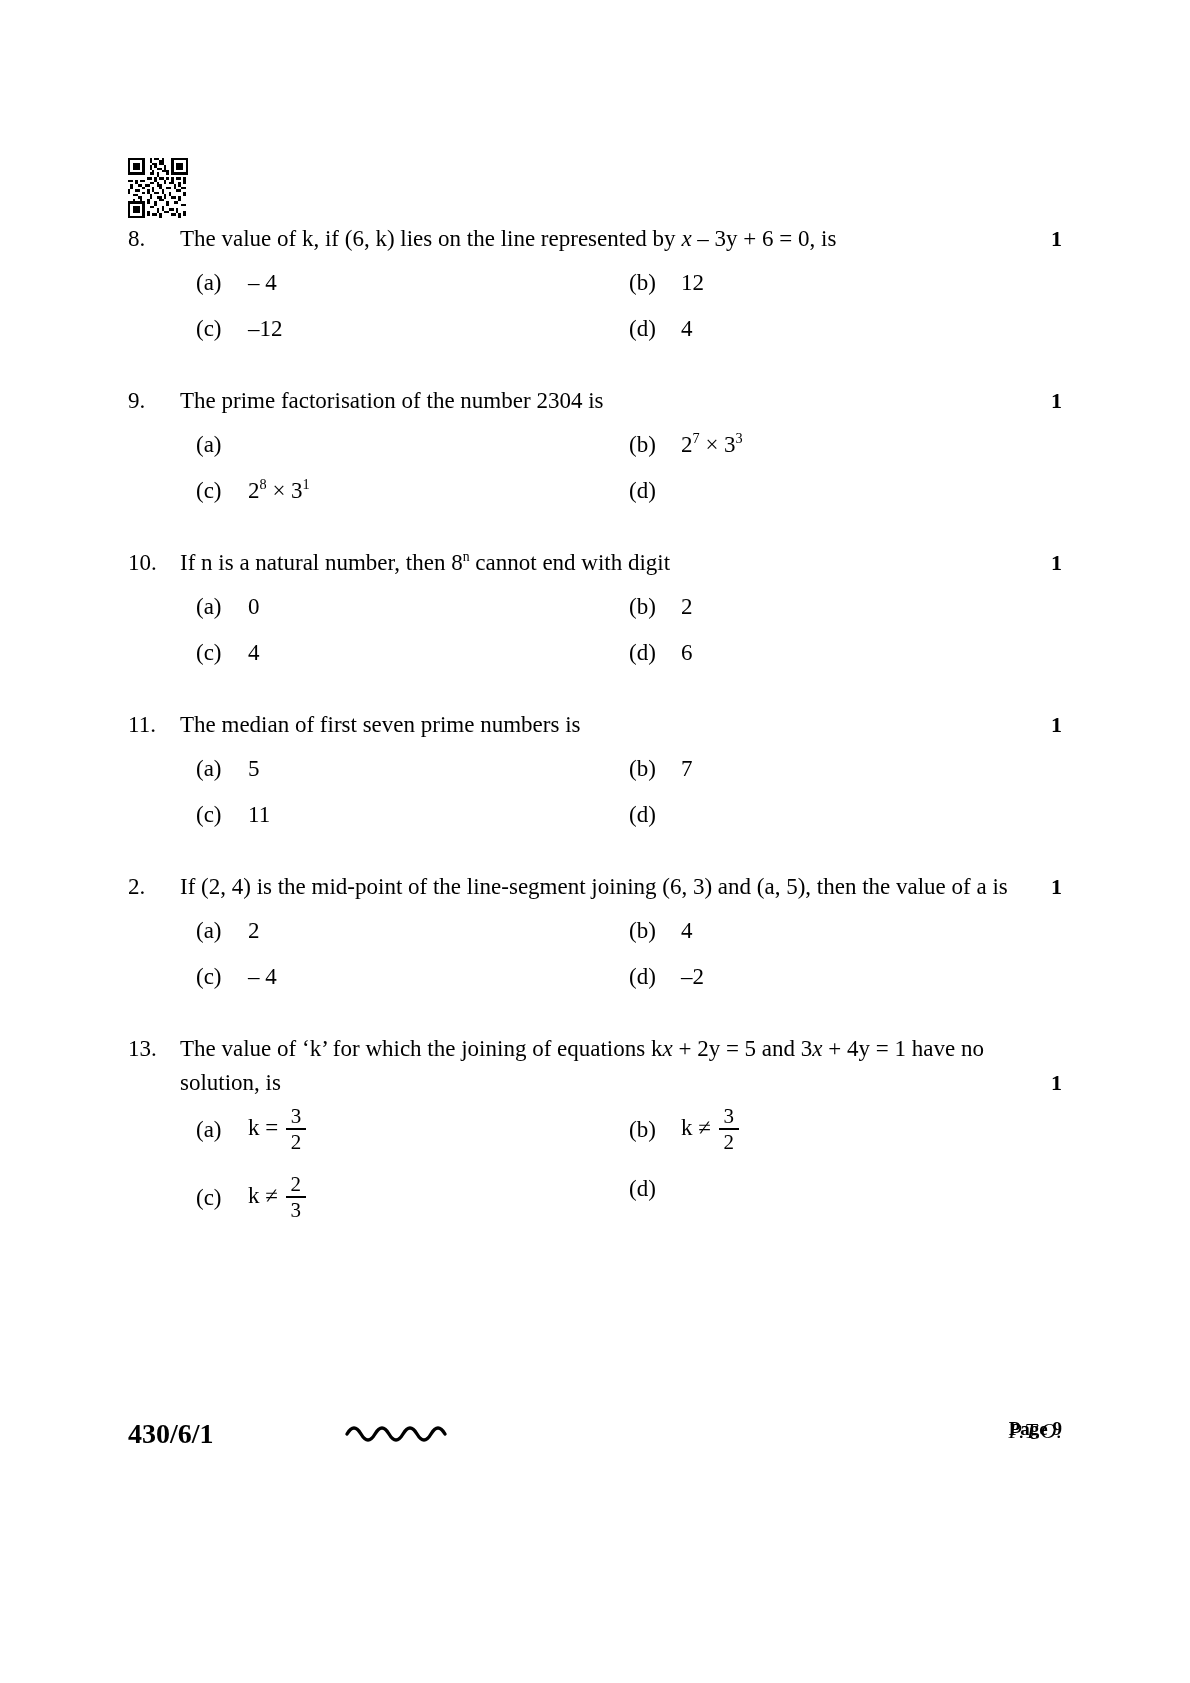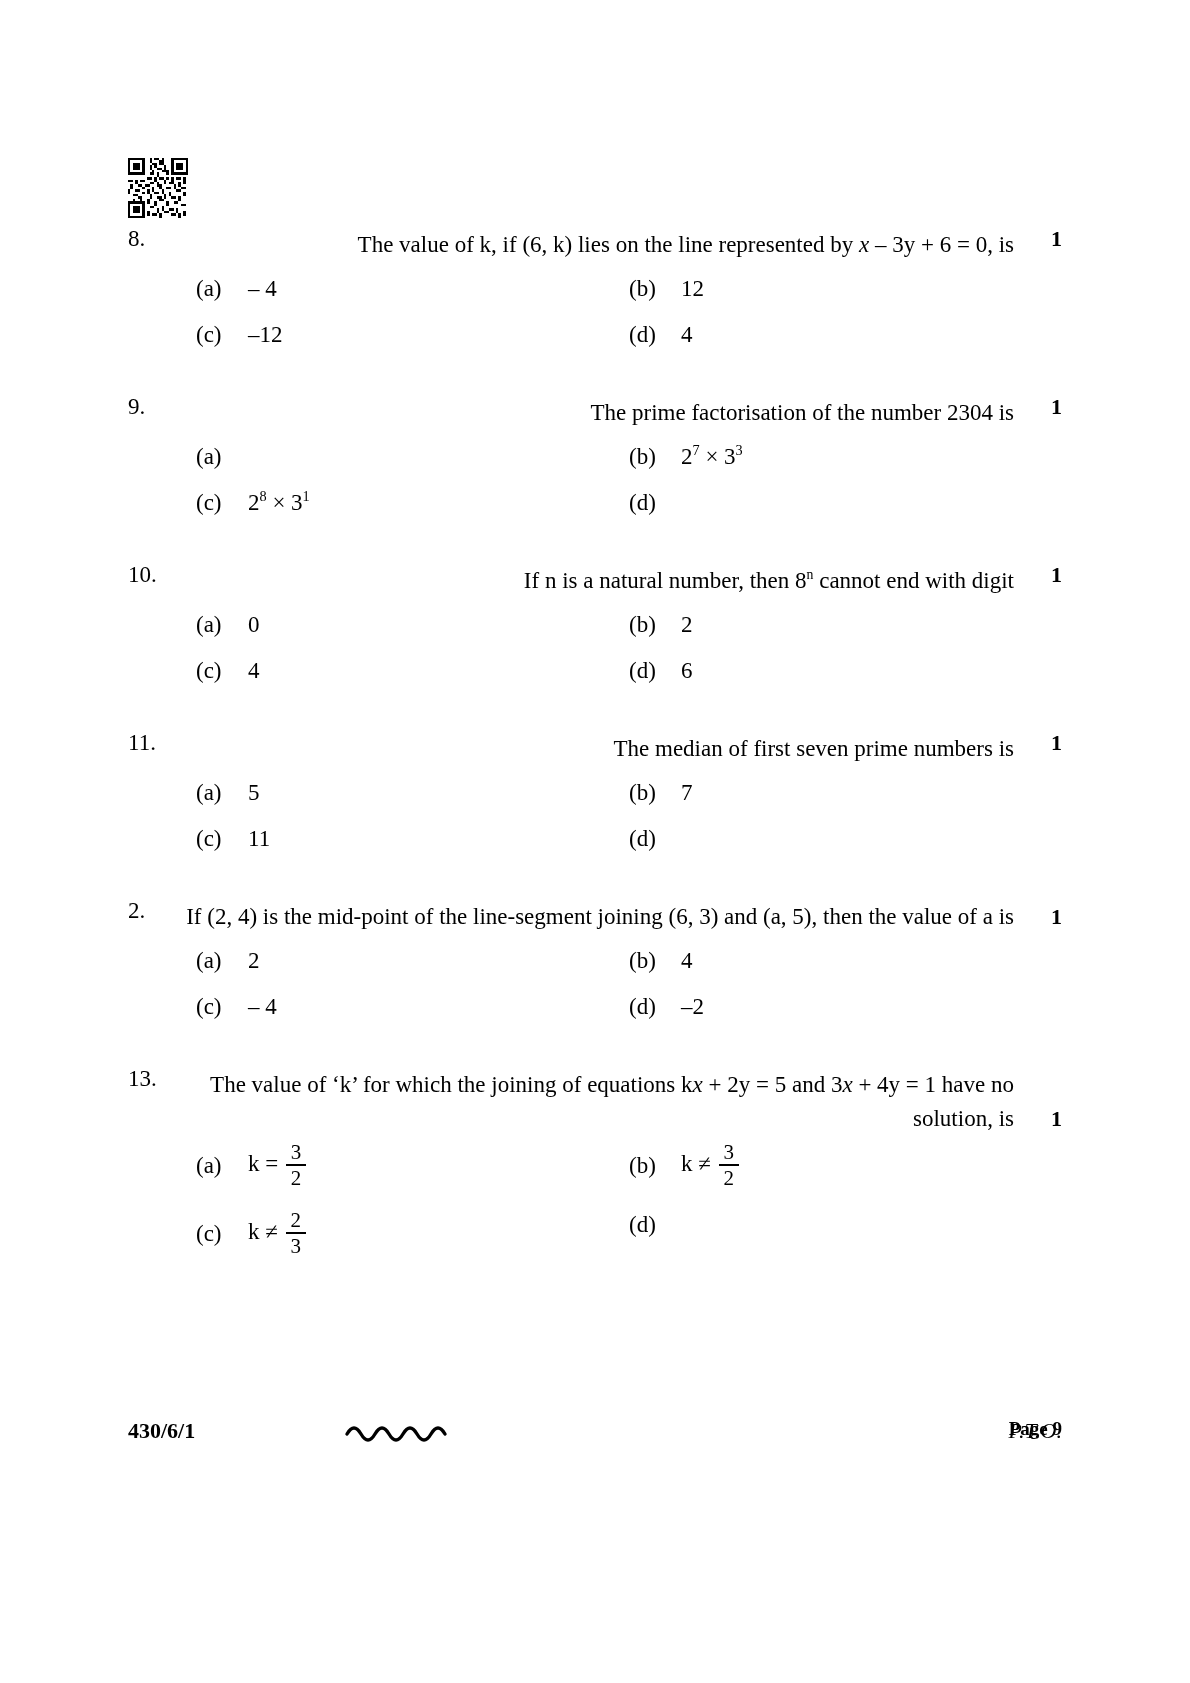--- a/index.html
+++ b/index.html
@@ -52,23 +52,22 @@
     font-size: 23px;
     line-height: 34px;
     text-align: left;
     padding-left: 0px;
   }
   .q-num.two-digit { padding-left: 0px; }
   .q-text {
     flex: 1 1 auto;
     font-size: 23px;
     line-height: 34px;
-    text-align: right;
+    text-align: left;
     padding-right: 8px;
-    margin-top: 6px;
   }
   .q-marks {
     width: 40px;
     flex: 0 0 40px;
     font-size: 22px;
     font-weight: bold;
     line-height: 34px;
     text-align: right;
   }
   .q-marks.pushdown { align-self: flex-end; }
@@ -135,21 +134,21 @@
     position: absolute;
     left: 128px;
     top: 1418px;
     width: 934px;
     height: 40px;
   }
   .footer-code {
     position: absolute;
     left: 0;
     top: 0;
-    font-size: 22px;
+    font-size: 28px;
     font-weight: bold;
   }
   .footer-wave {
     position: absolute;
     left: 216px;
     top: 2px;
     width: 120px;
     height: 26px;
   }
   .footer-wave svg { display: block; width: 100%; height: 100%; }

